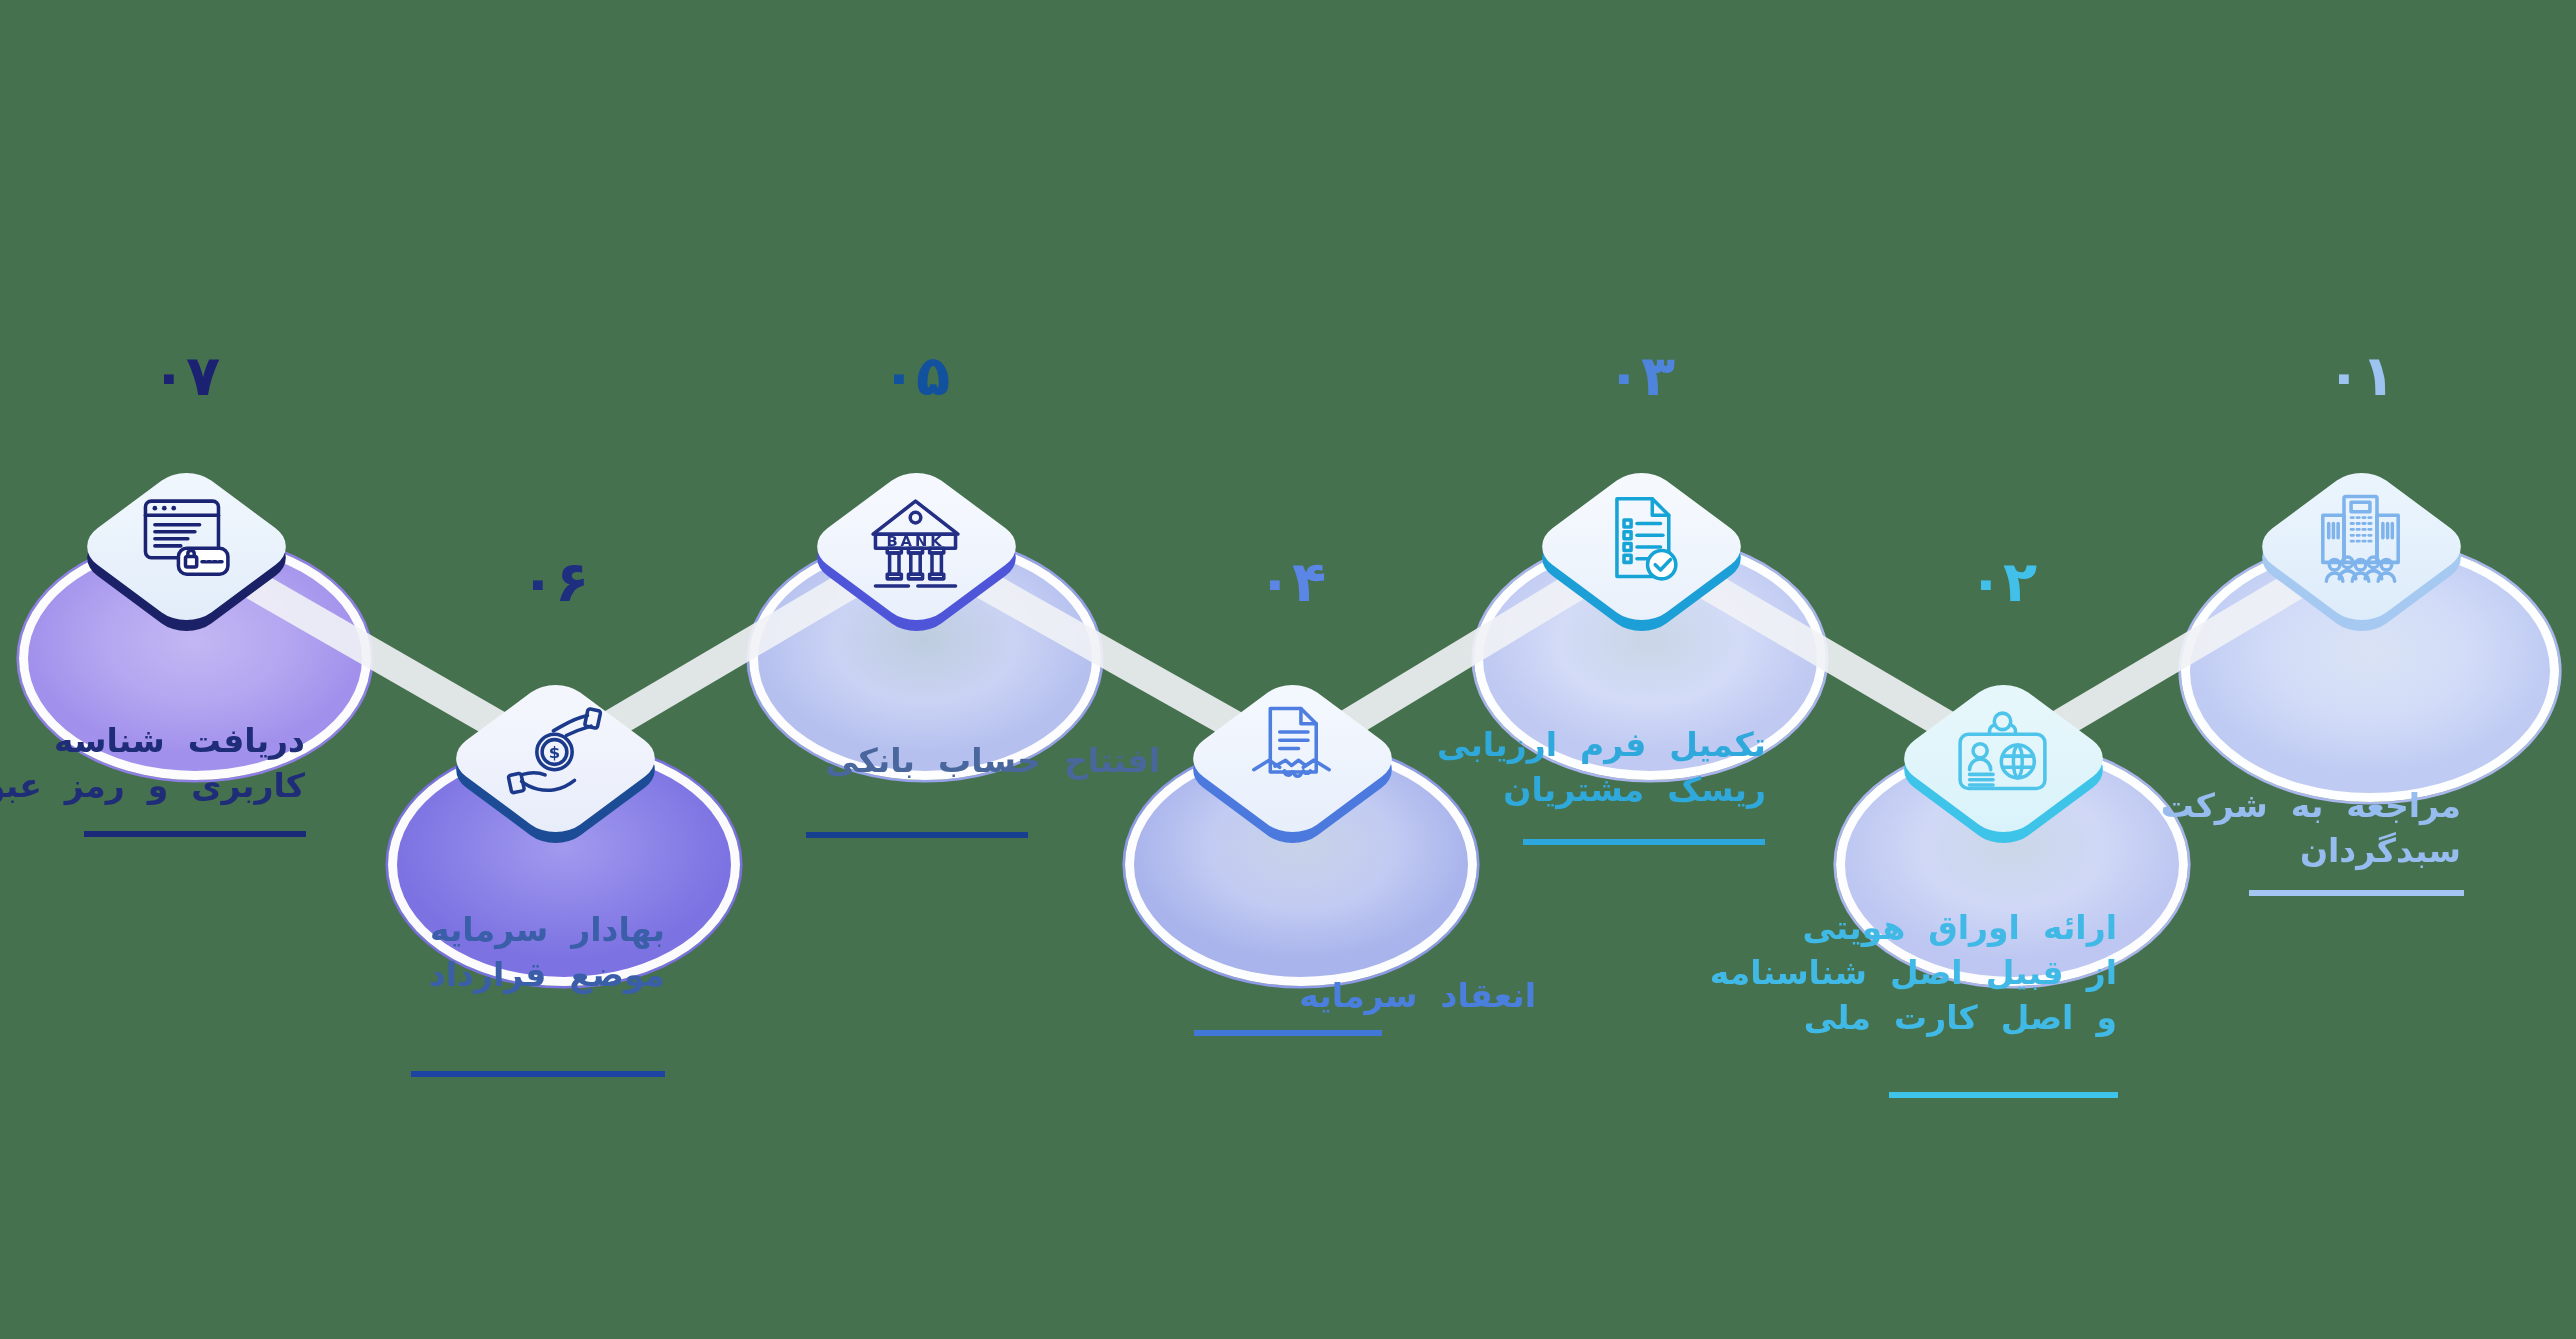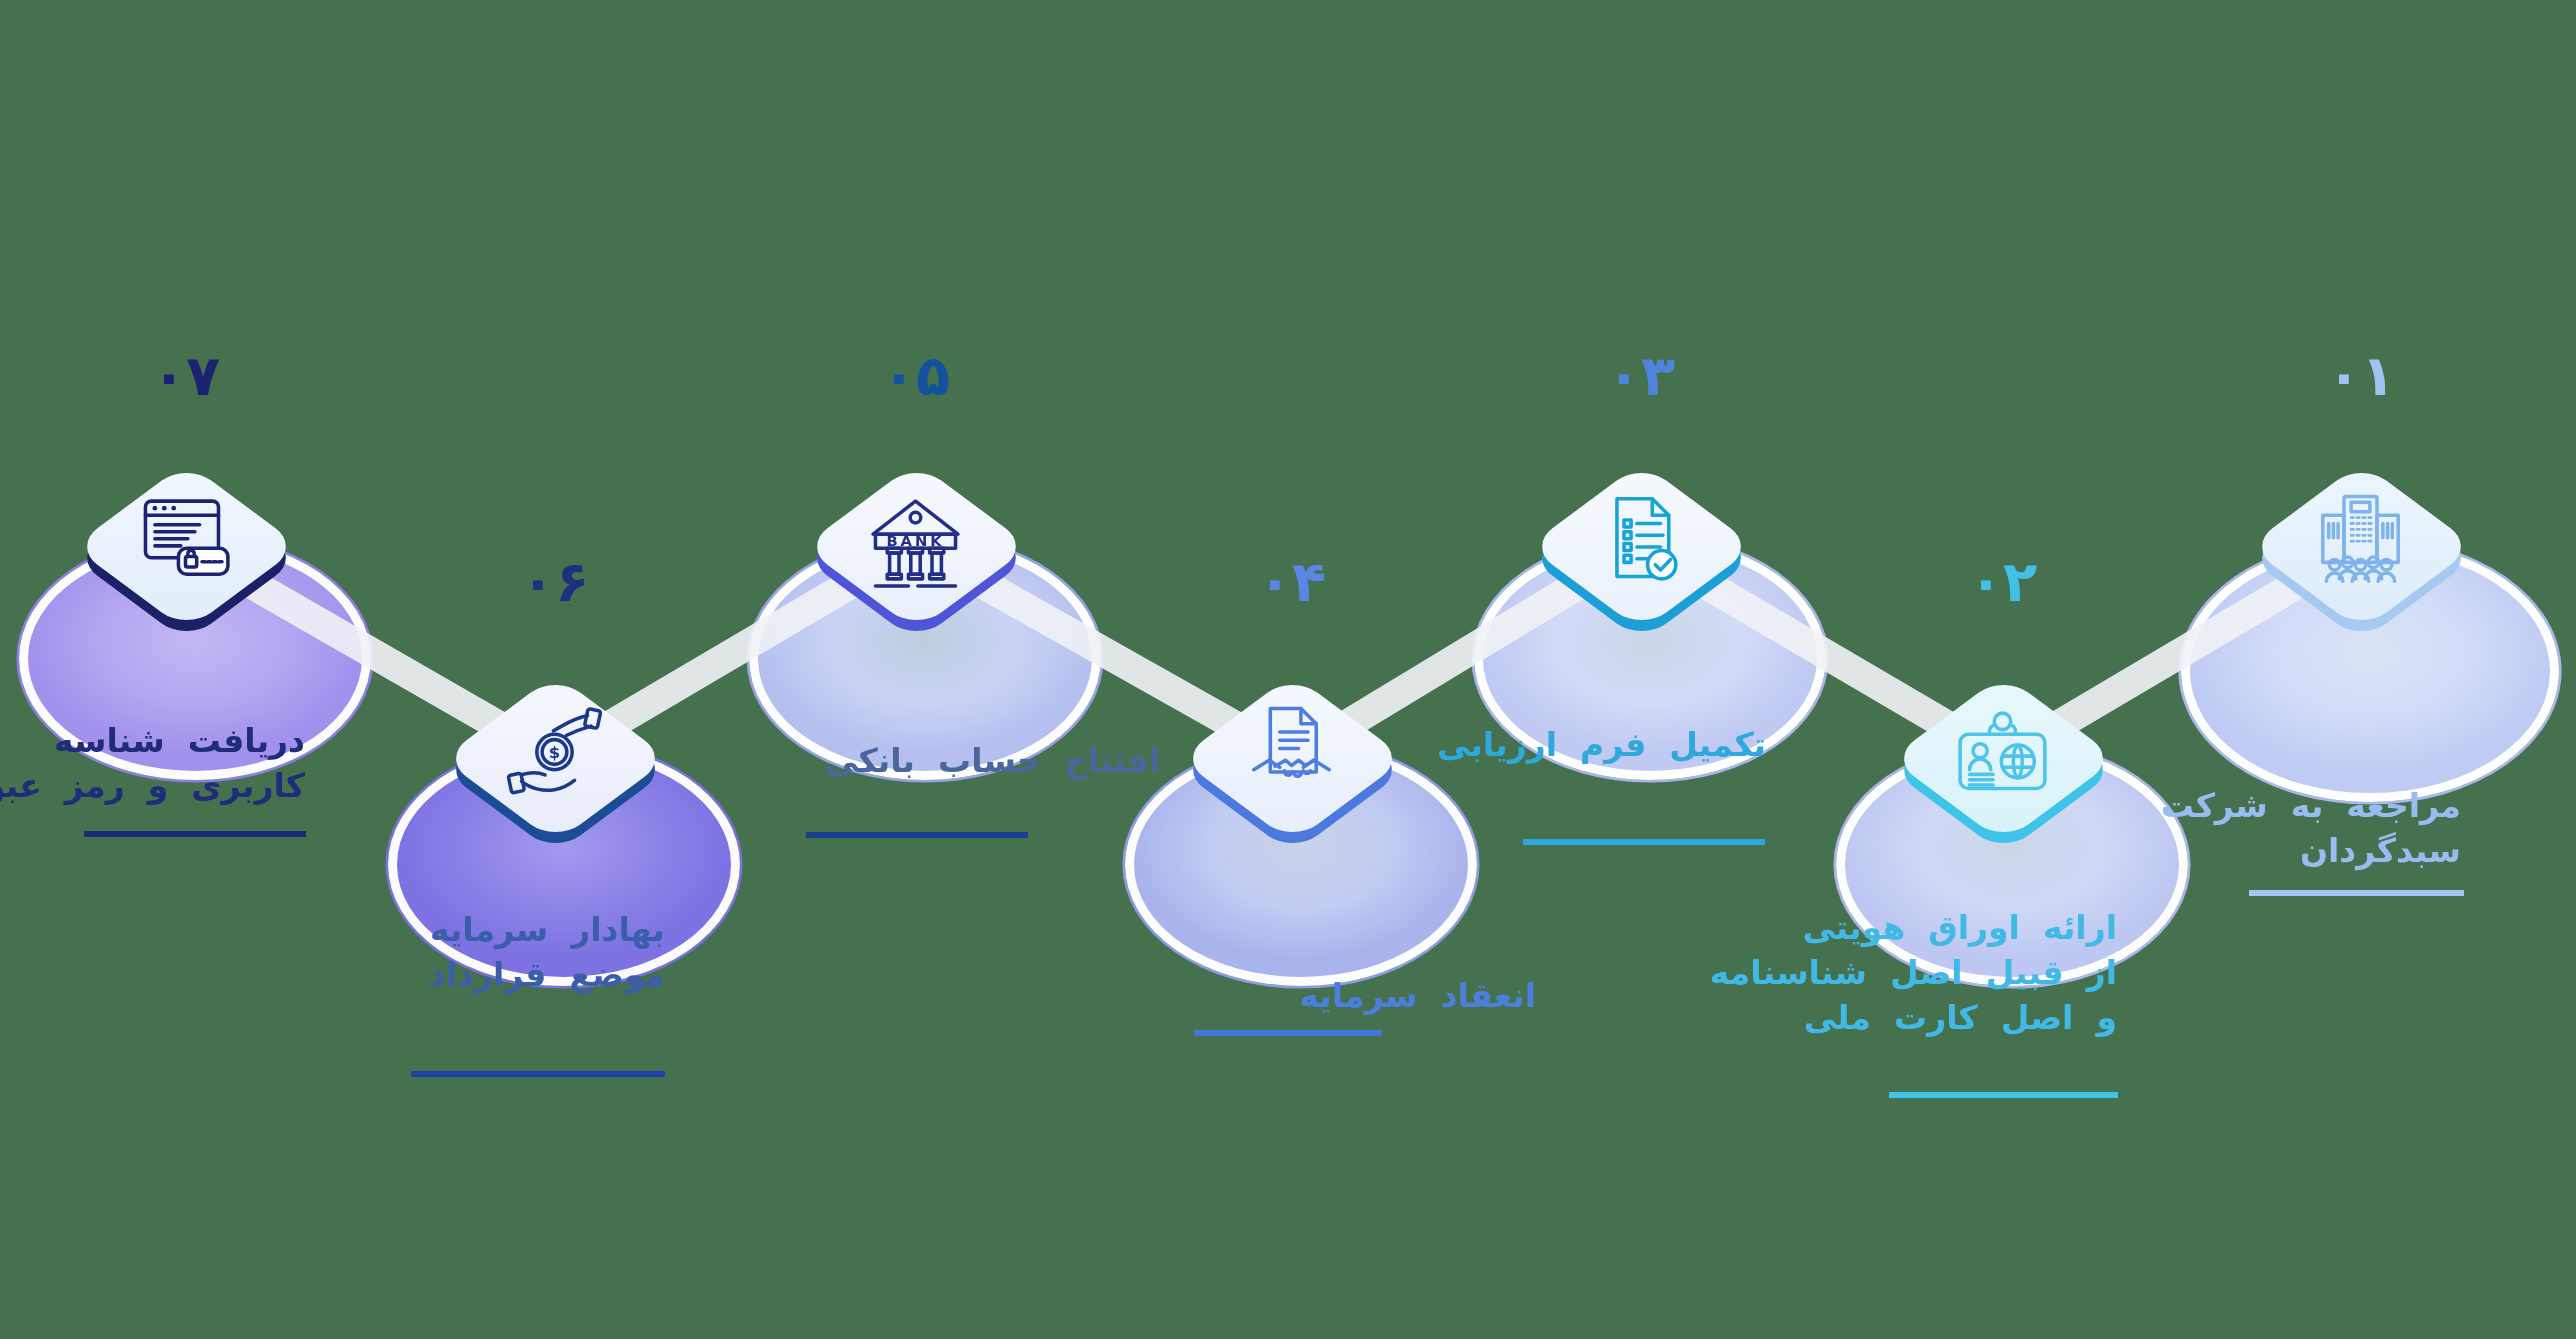--- a/index.html
+++ b/index.html
@@ -226,20 +226,21 @@
         <path d="M47 51h20"></path>
         <rect x="36" y="58" width="6" height="6"></rect>
         <path d="M47 61h14"></path>
         <circle cx="68" cy="66" r="12" fill="#FFFFFF"></circle>
         <path d="M62.5 66l4.5 4.5 8.5-9"></path>
       </svg>
     </div>
     <div class="num">۰۳</div>
     <div class="title">
       <span>تکمیل فرم ارزیابی</span>
+      <span>ریسک مشتریان</span>
     </div>
     <div class="underline"></div>
   </div>
 
   <div class="step s04" style="--number: #5B86E6; --icon_color: #4E7EE0; --accent: #4C79DE; --text: #4B7FDE; --underline: #4178D8; --face: #F3F7FE; --face2: #E6EEFB; --glow_center: #C8D3E8; --glow_mid: #C2CBF2; --glow_outer: #A9B4EC; --ring: #8E9AE8;">
     <div class="glow"></div>
     <div class="diamond-accent"></div>
     <div class="diamond-face"></div>
     <div class="icon">
       <svg viewBox="0 0 100 90" fill="none" stroke="currentColor" stroke-width="3" stroke-linecap="round" stroke-linejoin="round">

